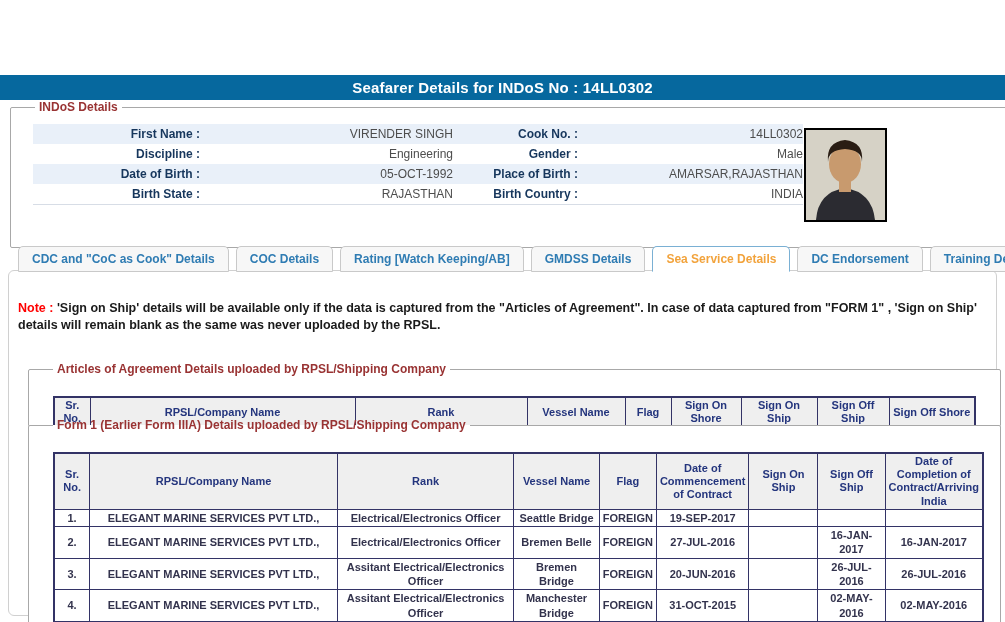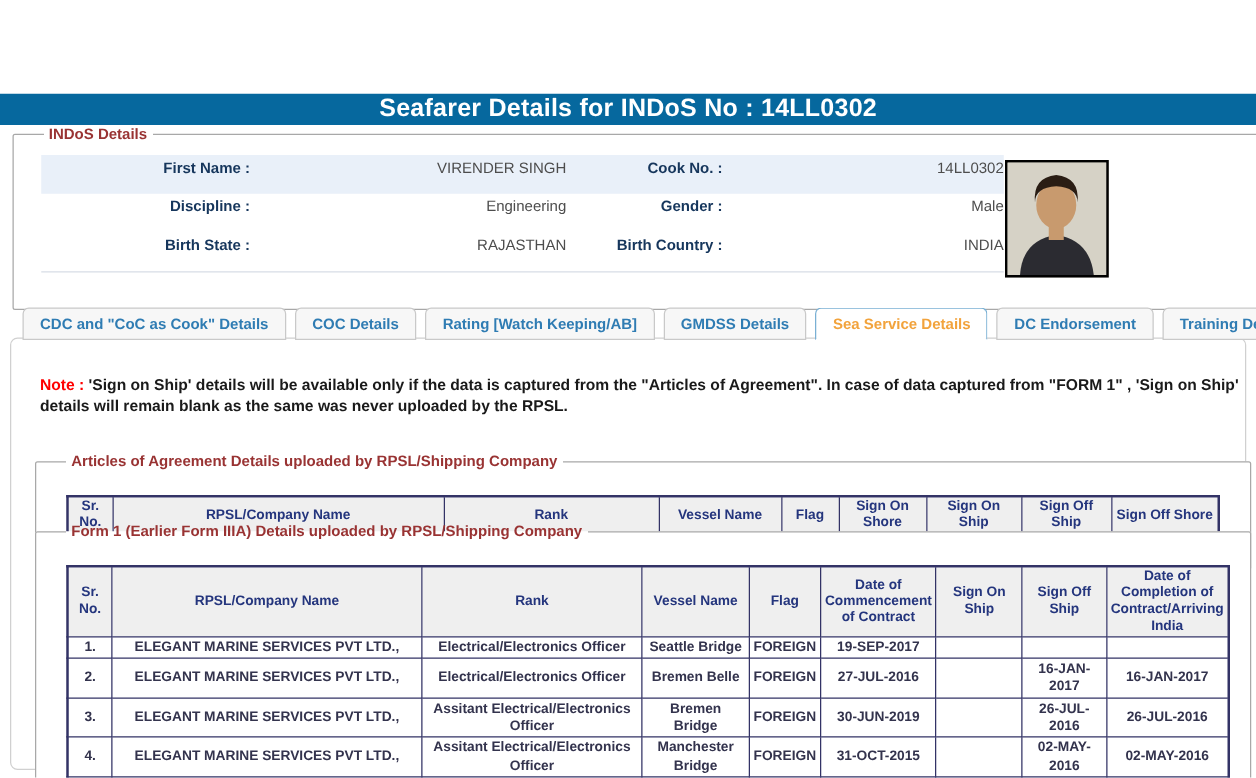--- a/index.html
+++ b/index.html
@@ -4,34 +4,34 @@
 <style>
   html,body{margin:0;padding:0;}
   body{
     width:1005px;height:622px;position:relative;background:#fff;
     font-family:"Liberation Sans","DejaVu Sans",sans-serif;overflow:hidden;
   }
   
   .title-bar{
     position:absolute;top:75px;left:0;width:1005px;height:25px;
     background:#06689E;color:#fff;text-align:center;
-    font-size:20px;font-weight:bold;line-height:25px;letter-spacing:.2px;
+    font-size:15px;font-weight:bold;line-height:25px;letter-spacing:.2px;
   }
   
   fieldset{
     border:1px solid #a8a8a8;border-radius:2px;margin:0;padding:16px;
     position:absolute;background:#fff;
   }
   fieldset legend{
     color:#993333;font-weight:bold;font-size:12px;padding:0 4px;margin-left:8px;
   }
   .indos-fs{top:100px;left:10px;width:979px;height:114px;}
   
   .detail-table{position:absolute;left:22px;top:10px;width:770px;border-bottom:1px solid #d7dde6;}
-  .drow{display:flex;height:31px;line-height:20px;font-size:12px;}
+  .drow{display:flex;height:20px;line-height:20px;font-size:12px;}
   .drow.alt{background:#e9f0f9;}
   .dl{font-weight:bold;color:#16365c;text-align:right;}
   .dl.w1{width:167px;}
   .dv{color:#4d4d4d;text-align:right;padding-left:8px;}
   .dv.w1{width:245px;}
   .dl.w2{width:125px;}
   .dv.w2{flex:1;}
   .photo{
     position:absolute;left:793px;top:14px;width:79px;height:90px;
     border:2px solid #000;background:#ccc8bd;
@@ -49,21 +49,21 @@
     font-size:12px;font-weight:bold;color:#2f7cb3;cursor:pointer;white-space:nowrap;
     margin-bottom:-1px;
   }
   .tab.active{
     background:#fff;border:1px solid #7ab0d4;border-bottom:1px solid #fff;
     color:#f2a33c;
   }
   
   .note{
     position:absolute;top:300px;left:18px;width:967px;z-index:2;
-    font-size:12.5px;font-weight:bold;color:#1a1a1a;line-height:1.32;margin-left:14px;
+    font-size:12.5px;font-weight:bold;color:#1a1a1a;line-height:1.32;
   }
   .note .red{color:#ff0000;}
   
   .articles-fs{top:362px;left:28px;width:939px;height:60px;z-index:2;}
   .form1-fs{top:418px;left:28px;width:939px;height:177px;z-index:2;}
   table.grid{
     border-collapse:collapse;margin:4px 0 0 8px;table-layout:fixed;
     border:2px solid #333366;background:#fff;
   }
   table.grid th,table.grid td{
@@ -92,20 +92,26 @@
       <span class="dl w1">First Name :</span>
       <span class="dv w1">VIRENDER SINGH</span>
       <span class="dl w2">Cook No. :</span>
       <span class="dv w2">14LL0302</span>
     </div>
     <div class="drow">
       <span class="dl w1">Discipline :</span>
       <span class="dv w1">Engineering</span>
       <span class="dl w2">Gender :</span>
       <span class="dv w2">Male</span>
+    </div>
+    <div class="drow alt">
+      <span class="dl w1">Date of Birth :</span>
+      <span class="dv w1">05-OCT-1992</span>
+      <span class="dl w2">Place of Birth :</span>
+      <span class="dv w2">AMARSAR,RAJASTHAN</span>
     </div>
     <div class="drow">
       <span class="dl w1">Birth State :</span>
       <span class="dv w1">RAJASTHAN</span>
       <span class="dl w2">Birth Country :</span>
       <span class="dv w2">INDIA</span>
     </div>
   </div>
 
   <div class="photo">
@@ -215,21 +221,21 @@
       <td class="c-center"></td>
       <td class="c-center">16-JAN-2017</td>
       <td class="c-center">16-JAN-2017</td>
     </tr>
     <tr>
       <td class="c-center">3.</td>
       <td class="c-left">ELEGANT MARINE SERVICES PVT LTD.,</td>
       <td class="c-left">Assitant Electrical/Electronics Officer</td>
       <td class="c-left">Bremen Bridge</td>
       <td class="c-center">FOREIGN</td>
-      <td class="c-center">30-JUN-2019</td>
+      <td class="c-center">20-JUN-2016</td>
       <td class="c-center"></td>
       <td class="c-center">26-JUL-2016</td>
       <td class="c-center">26-JUL-2016</td>
     </tr>
     <tr>
       <td class="c-center">4.</td>
       <td class="c-left">ELEGANT MARINE SERVICES PVT LTD.,</td>
       <td class="c-left">Assitant Electrical/Electronics Officer</td>
       <td class="c-left">Manchester Bridge</td>
       <td class="c-center">FOREIGN</td>

